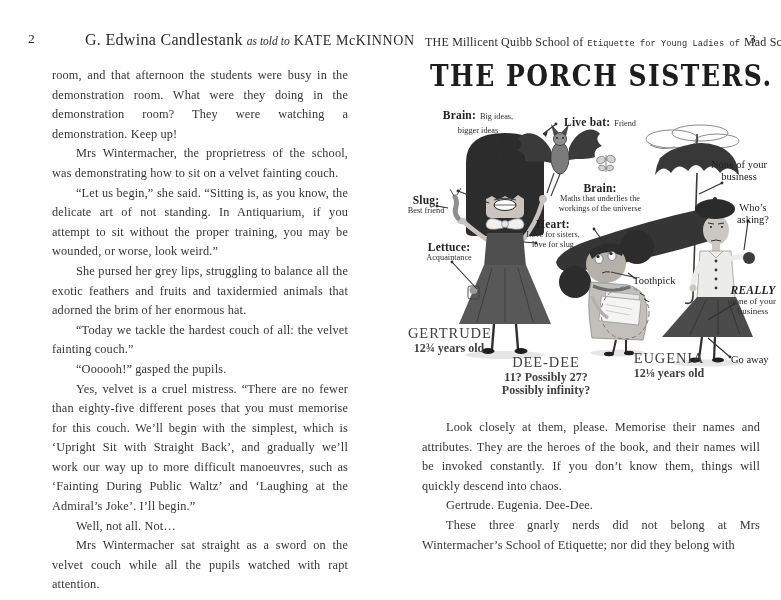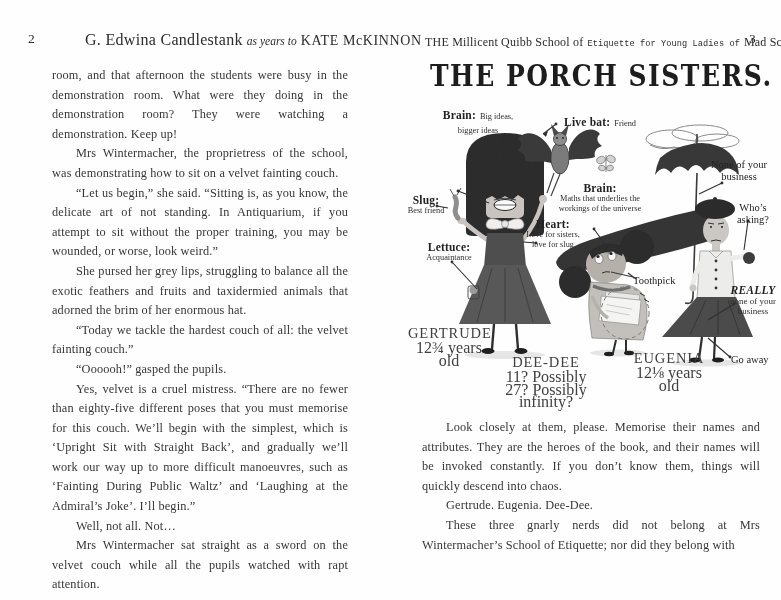--- a/index.html
+++ b/index.html
@@ -33,30 +33,30 @@
   .lbl .desc{font-size:8.3px;line-height:9.5px;color:#2e2e2e;}
   .lbl-stacked .term,.lbl-stacked .desc{display:block;}
   .lbl-inline{white-space:normal;}
   .lbl-inline .term,.lbl-inline .desc{display:inline;}
   .nowrap{white-space:nowrap;}
   .plain{font-size:10.5px;line-height:11.5px;color:#222;}
   .really .term{font-style:italic;}
   .really .desc{font-size:9px;line-height:10px;}
   .char{position:absolute;text-align:center;color:#404040;}
   .char .nm{font-size:14.5px;letter-spacing:.9px;}
-  .char .ag{font-size:16px;line-height:12.5px;}
+  .char .ag{font-size:12px;line-height:12.5px;font-weight:bold;}
 </style>
 </head>
 <body>
 
 <div>
   <div class="pagenum" style="left:28px;top:31px">2</div>
   <div class="hdr" style="left:85px;top:31px;width:305px">
     <span class="author">G. Edwina Candlestank</span>
-    <span class="astoldto">as years to</span>
+    <span class="astoldto">as told to</span>
     <span class="narrator">KATE McKINNON</span>
   </div>
   <div class="body-text left-body">
     <p class="noindent">room, and that afternoon the students were busy in the demonstration room. What were they doing in the demonstration room? They were watching a demonstration. Keep up!</p>
     <p>Mrs Wintermacher, the proprietress of the school, was demonstrating how to sit on a velvet fainting couch.</p>
     <p>“Let us begin,” she said. “Sitting is, as you know, the delicate art of not standing. In Antiquarium, if you attempt to sit without the proper training, you may be wounded, or worse, look weird.”</p>
     <p>She pursed her grey lips, struggling to balance all the exotic feathers and fruits and taxidermied animals that adorned the brim of her enormous hat.</p>
     <p>“Today we tackle the hardest couch of all: the velvet fainting couch.”</p>
     <p>“Oooooh!” gasped the pupils.</p>
     <p>Yes, velvet is a cruel mistress. “There are no fewer than eighty-five different poses that you must memorise for this couch. We’ll begin with the simplest, which is ‘Upright Sit with Straight Back’, and gradually we’ll work our way up to more difficult manoeuvres, such as ‘Fainting During Public Waltz’ and ‘Laughing at the Admiral’s Joke’. I’ll begin.”</p>

